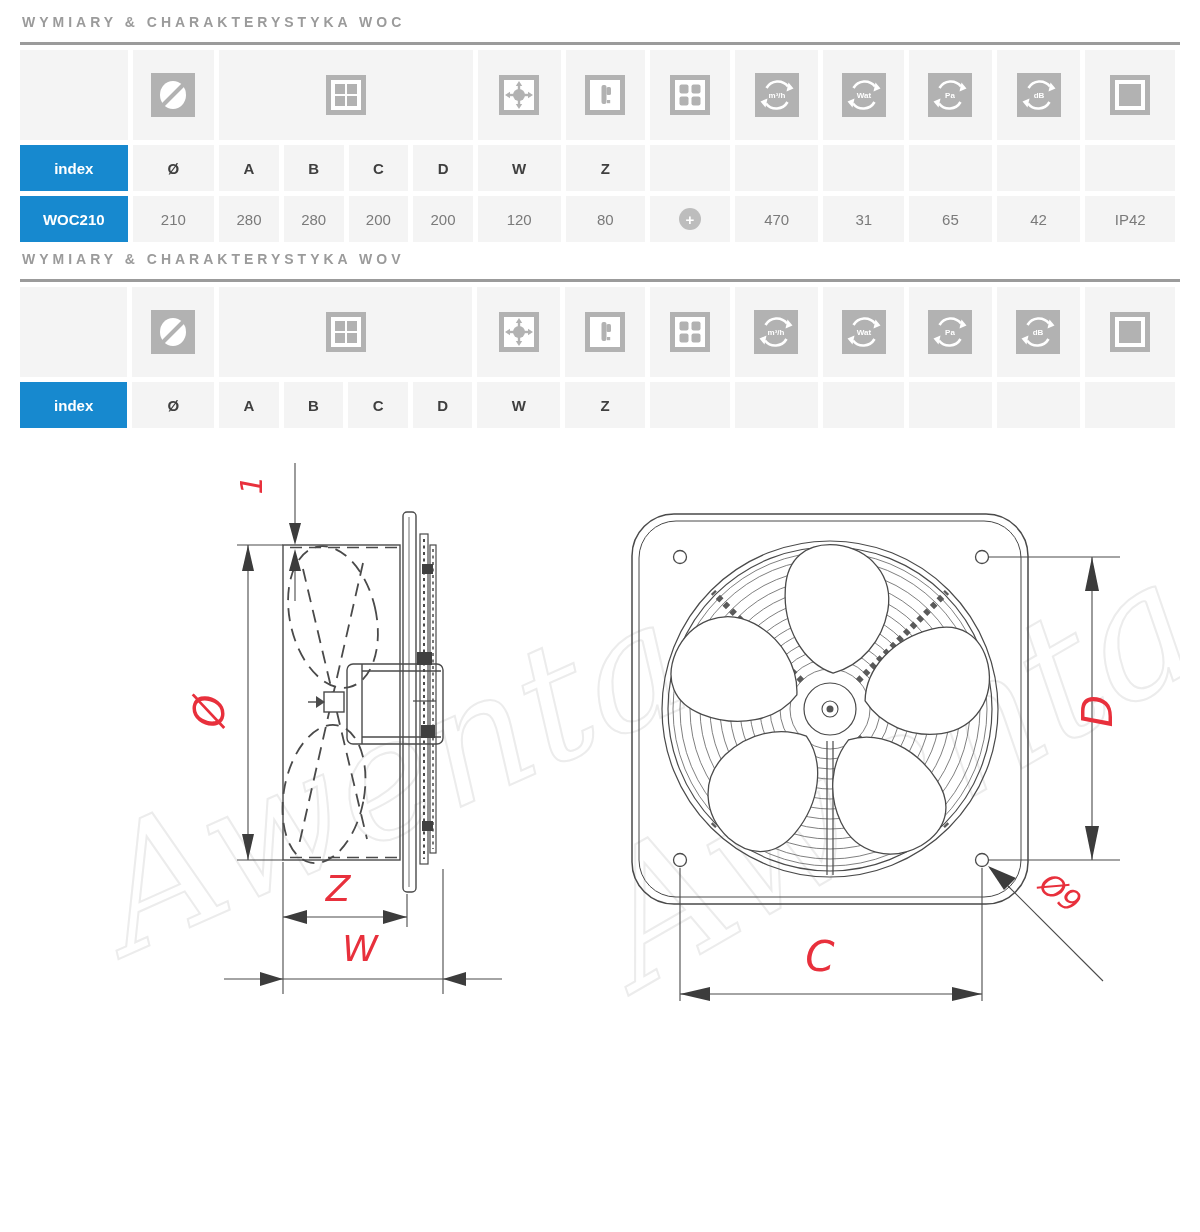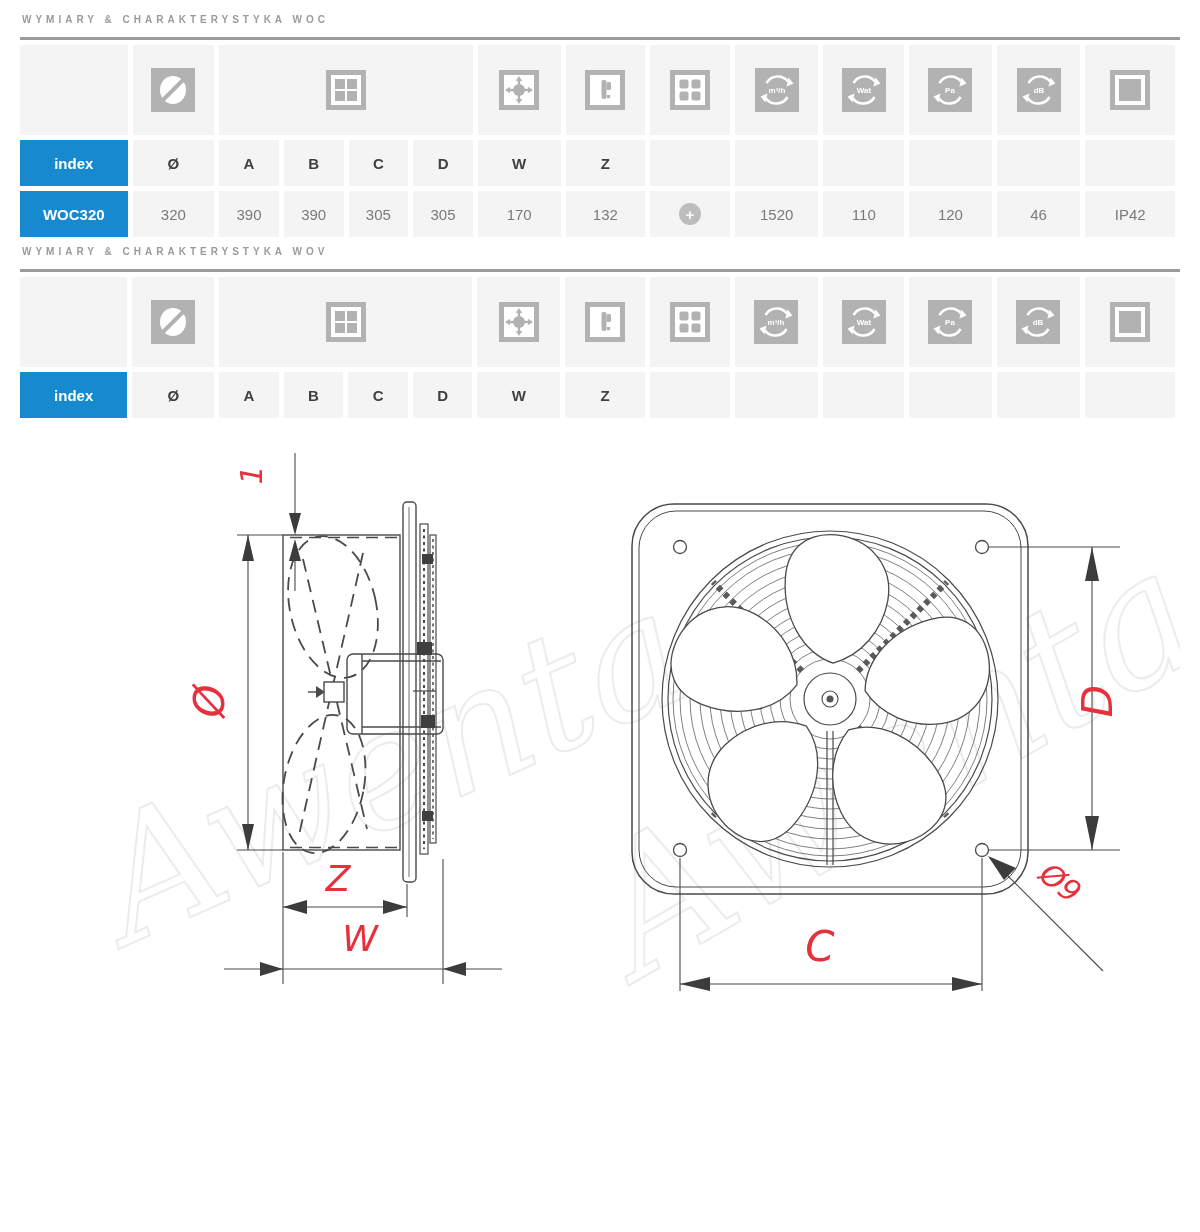--- a/index.html
+++ b/index.html
@@ -1,17 +1,17 @@
 <!DOCTYPE html>
 <html><head>
 <meta charset="utf-8">
 <style>
   html,body{margin:0;padding:0;background:#fff;font-family:"Liberation Sans",sans-serif;}
   .page{width:1200px;box-sizing:border-box;padding:10px 20px 0 20px;}
-  .sec-heading{color:#9b9b9b;font-size:10px;font-weight:600;letter-spacing:4px;text-transform:uppercase;margin:4px 0 12px 2px;}
+  .sec-heading{color:#9b9b9b;font-size:14px;font-weight:600;letter-spacing:4px;text-transform:uppercase;margin:4px 0 12px 2px;}
   .sec-rule{height:3px;background:#9b9b9b;width:1160px;margin:0;}
   .sec2{}
   table.spec{border-collapse:separate;border-spacing:5px;margin-left:-5px;table-layout:fixed;}
   table.spec td{background:#f4f4f4;text-align:center;vertical-align:middle;font-size:15px;color:#7a7a7a;overflow:hidden;}
   table.spec tr.icon-row td{height:88px;}
   table.spec tr.head-row td{height:44px;font-weight:bold;color:#3f3f3f;}
   table.spec tr.data-row td{height:44px;}
   td.blue{background:#1789cf !important;color:#fff !important;font-weight:bold;}
   .ticon{display:block;margin:0 auto;}
   .plus-circle{display:inline-flex;align-items:center;justify-content:center;width:22px;height:22px;border-radius:50%;background:#bdbdbd;color:#fff;font-size:15px;font-weight:bold;line-height:1;cursor:pointer;}
@@ -166,33 +166,33 @@
         <td>W</td>
         <td>Z</td>
         <td></td>
             <td></td>
         <td></td>
             <td></td>
         <td></td>
             <td></td>
       </tr>
       <tr class="data-row">
-        <td class="blue">WOC320</td>
-        <td>320</td>
-        <td>390</td>
-        <td>390</td>
-        <td>305</td>
-        <td>305</td>
-        <td>170</td>
-        <td>132</td>
+        <td class="blue">WOC210</td>
+        <td>210</td>
+        <td>280</td>
+        <td>280</td>
+        <td>200</td>
+        <td>200</td>
+        <td>120</td>
+        <td>80</td>
         <td><span class="plus-circle">+</span></td>
-        <td>1520</td>
-        <td>110</td>
-        <td>120</td>
-        <td>46</td>
+        <td>470</td>
+        <td>31</td>
+        <td>65</td>
+        <td>42</td>
         <td>IP42</td>
       </tr>
     </tbody>
       </table>
   </div>
 
   <div class="section sec2">
     <div class="sec-heading">WYMIARY &amp; CHARAKTERYSTYKA WOV</div>
     <div class="sec-rule"></div>
 

